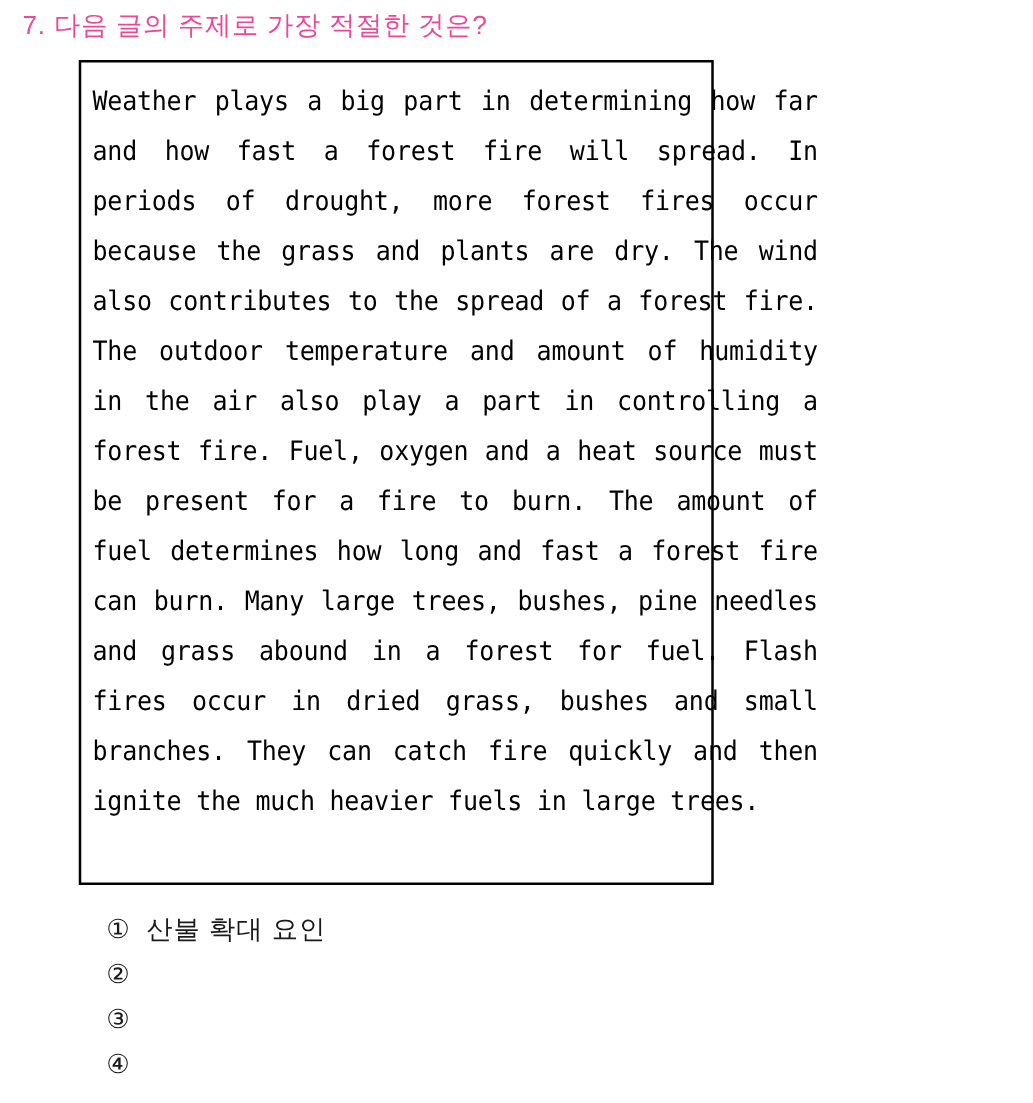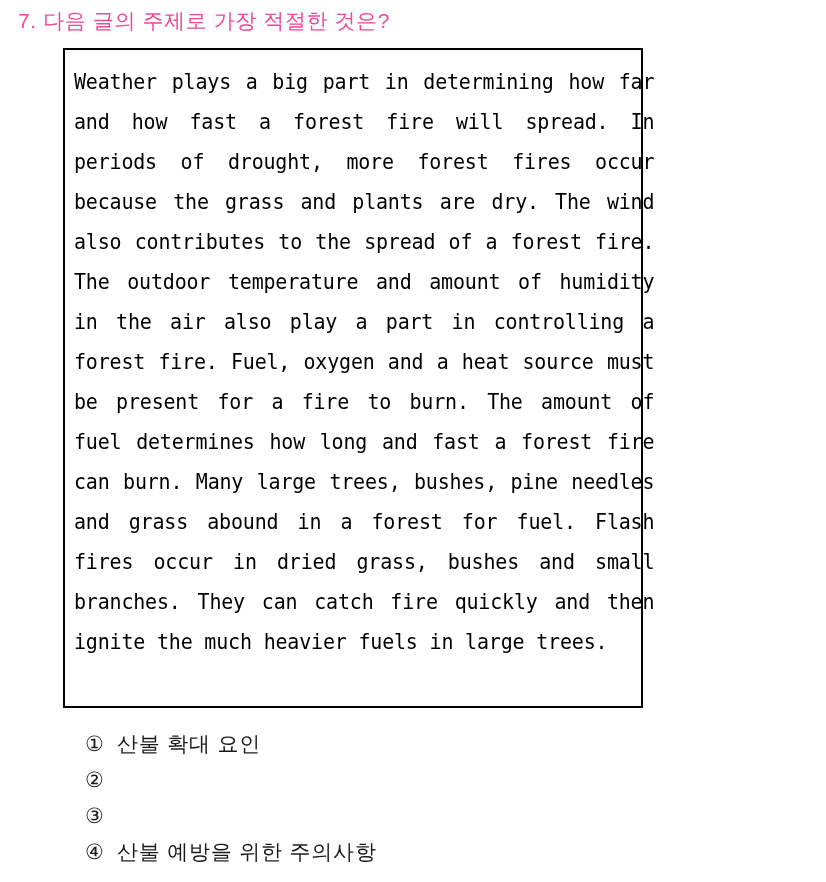--- a/index.html
+++ b/index.html
@@ -34,21 +34,21 @@
     letter-spacing: 0.6px;
     white-space: nowrap;
     color: #ec4899;
   }
 
   
   .passage-box {
     position: absolute;
     left: 63px;
     top: 48px;
-    width: 580px;
+    width: 508px;
     height: 660px;
     border: 2px solid #000000;
     box-sizing: border-box;
     background: #ffffff;
   }
 
   .passage-text {
     position: absolute;
     left: 9px;
     top: 12px;
@@ -118,18 +118,17 @@
     <div class="option-row">
       <span class="option-marker">②</span>
     </div>
 
     <div class="option-row">
       <span class="option-marker">③</span>
     </div>
 
     <div class="option-row">
       <span class="option-marker">④</span>
-      <span class="option-label">산불 예방을 위한 주의사항</span>
     </div>
 
   </div>
 
 </div>
 
 </body></html>

